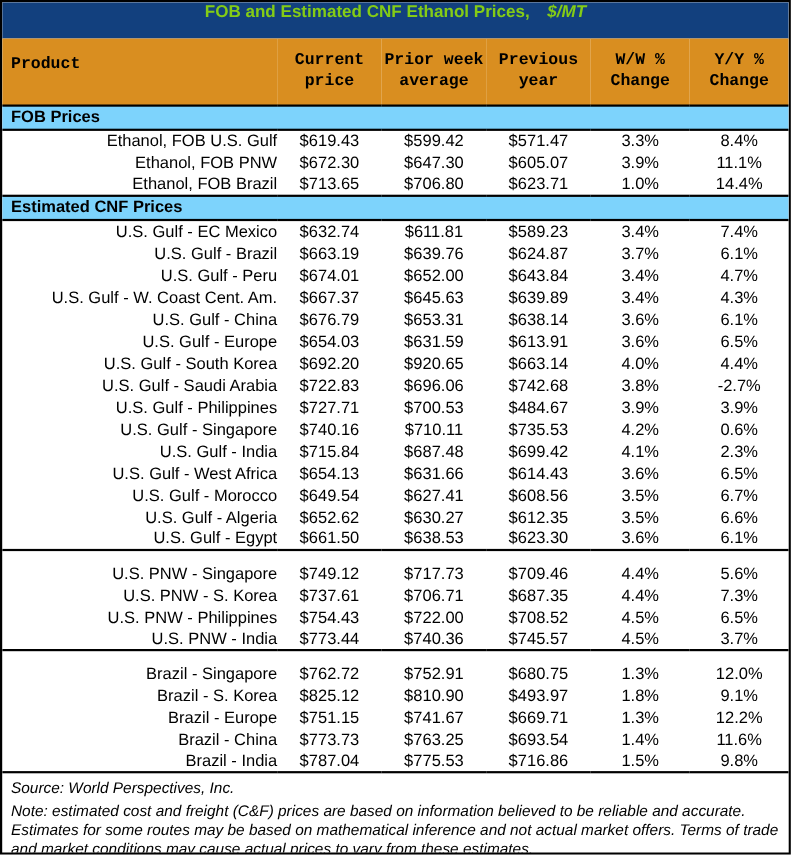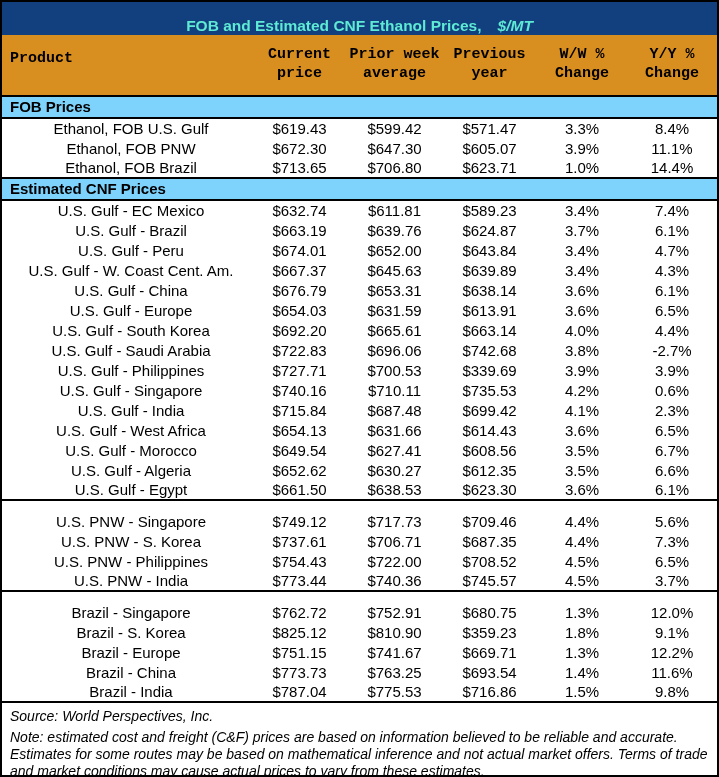--- a/index.html
+++ b/index.html
@@ -8,22 +8,22 @@
     width: 719px; height: 777px;
     border: 2px solid #000;
     background: #fff;
     font-family: "Liberation Sans", "DejaVu Sans", sans-serif;
     color: #000;
     overflow: hidden;
   }
   .titlebar {
     height: 33px;
     background: #12407e;
-    color: #5eead4;
-    display: flex; align-items: flex-end; justify-content: center;
+    color: #84cc16;
+    display: flex; align-items: flex-start; justify-content: center;
     font-size: 15.5px; font-weight: 700;
   }
   .titlebar .unit { font-style: italic; margin-left: 16px; }
   table.prices { width: 715px; border-collapse: collapse; table-layout: fixed; }
   col.c0 { width: 250px; } col.c1 { width: 95px; } col.c2 { width: 95px; }
   col.c3 { width: 95px; } col.c4 { width: 90px; } col.c5 { width: 90px; }
   thead th {
     background: #d98e20;
     height: 61px;
     font-size: 15px; font-weight: 700;
@@ -37,21 +37,21 @@
   tr.band td {
     background: #7dd3fc;
     height: 22px;
     font-size: 15px; font-weight: 700;
     text-align: left; padding: 0 0 1px 8px;
     border-top: 2px solid #000;
     border-bottom: 2px solid #000;
   }
   tr.row { height: 20px; }
   tr.row td { font-size: 15px; padding: 0; white-space: nowrap; }
-  td.product { text-align: center; padding-left: 8px !important; }
+  td.product { text-align: right; padding-left: 8px !important; }
   td.num { text-align: center; }
   tr.grp-end td { border-bottom: 2px solid #000; }
   tr.sep { height: 11px; }
   tr.sep td { padding: 0; }
   .footnotes { padding: 5px 8px 0 8px; font-size: 14px; font-style: italic; }
   .footnotes .src { margin: 0 0 4px 0; line-height: 1.2; }
   .footnotes .note { margin: 0; line-height: 1.22; }
 </style>
 </head>
 <body>
@@ -174,38 +174,38 @@
         <td class="product">U.S. Gulf - Europe</td>
         <td class="num">$654.03</td>
         <td class="num">$631.59</td>
         <td class="num">$613.91</td>
         <td class="num">3.6%</td>
         <td class="num">6.5%</td>
       </tr>
       <tr class="row">
         <td class="product">U.S. Gulf - South Korea</td>
         <td class="num">$692.20</td>
-        <td class="num">$665.61</td>
+        <td class="num">$920.65</td>
         <td class="num">$663.14</td>
         <td class="num">4.0%</td>
         <td class="num">4.4%</td>
       </tr>
       <tr class="row">
         <td class="product">U.S. Gulf - Saudi Arabia</td>
         <td class="num">$722.83</td>
         <td class="num">$696.06</td>
         <td class="num">$742.68</td>
         <td class="num">3.8%</td>
         <td class="num">-2.7%</td>
       </tr>
       <tr class="row">
         <td class="product">U.S. Gulf - Philippines</td>
         <td class="num">$727.71</td>
         <td class="num">$700.53</td>
-        <td class="num">$339.69</td>
+        <td class="num">$484.67</td>
         <td class="num">3.9%</td>
         <td class="num">3.9%</td>
       </tr>
       <tr class="row">
         <td class="product">U.S. Gulf - Singapore</td>
         <td class="num">$740.16</td>
         <td class="num">$710.11</td>
         <td class="num">$735.53</td>
         <td class="num">4.2%</td>
         <td class="num">0.6%</td>
@@ -297,21 +297,21 @@
         <td class="num">$762.72</td>
         <td class="num">$752.91</td>
         <td class="num">$680.75</td>
         <td class="num">1.3%</td>
         <td class="num">12.0%</td>
       </tr>
       <tr class="row">
         <td class="product">Brazil - S. Korea</td>
         <td class="num">$825.12</td>
         <td class="num">$810.90</td>
-        <td class="num">$359.23</td>
+        <td class="num">$493.97</td>
         <td class="num">1.8%</td>
         <td class="num">9.1%</td>
       </tr>
       <tr class="row">
         <td class="product">Brazil - Europe</td>
         <td class="num">$751.15</td>
         <td class="num">$741.67</td>
         <td class="num">$669.71</td>
         <td class="num">1.3%</td>
         <td class="num">12.2%</td>

